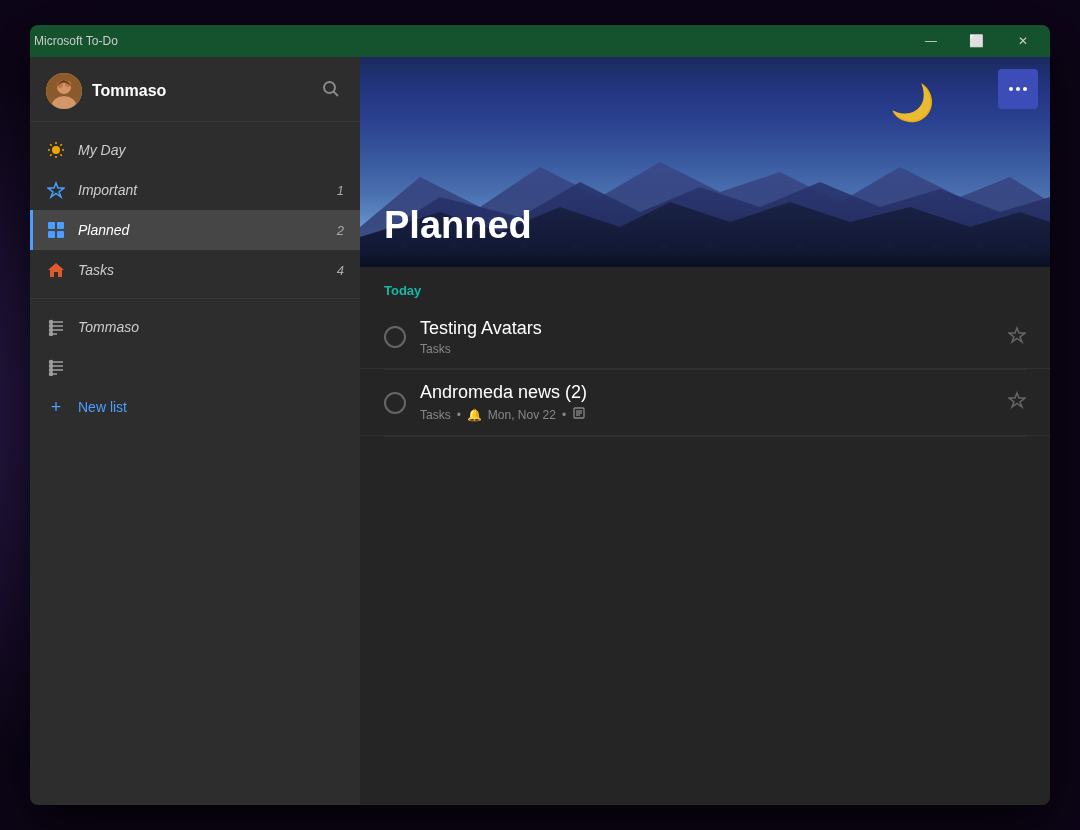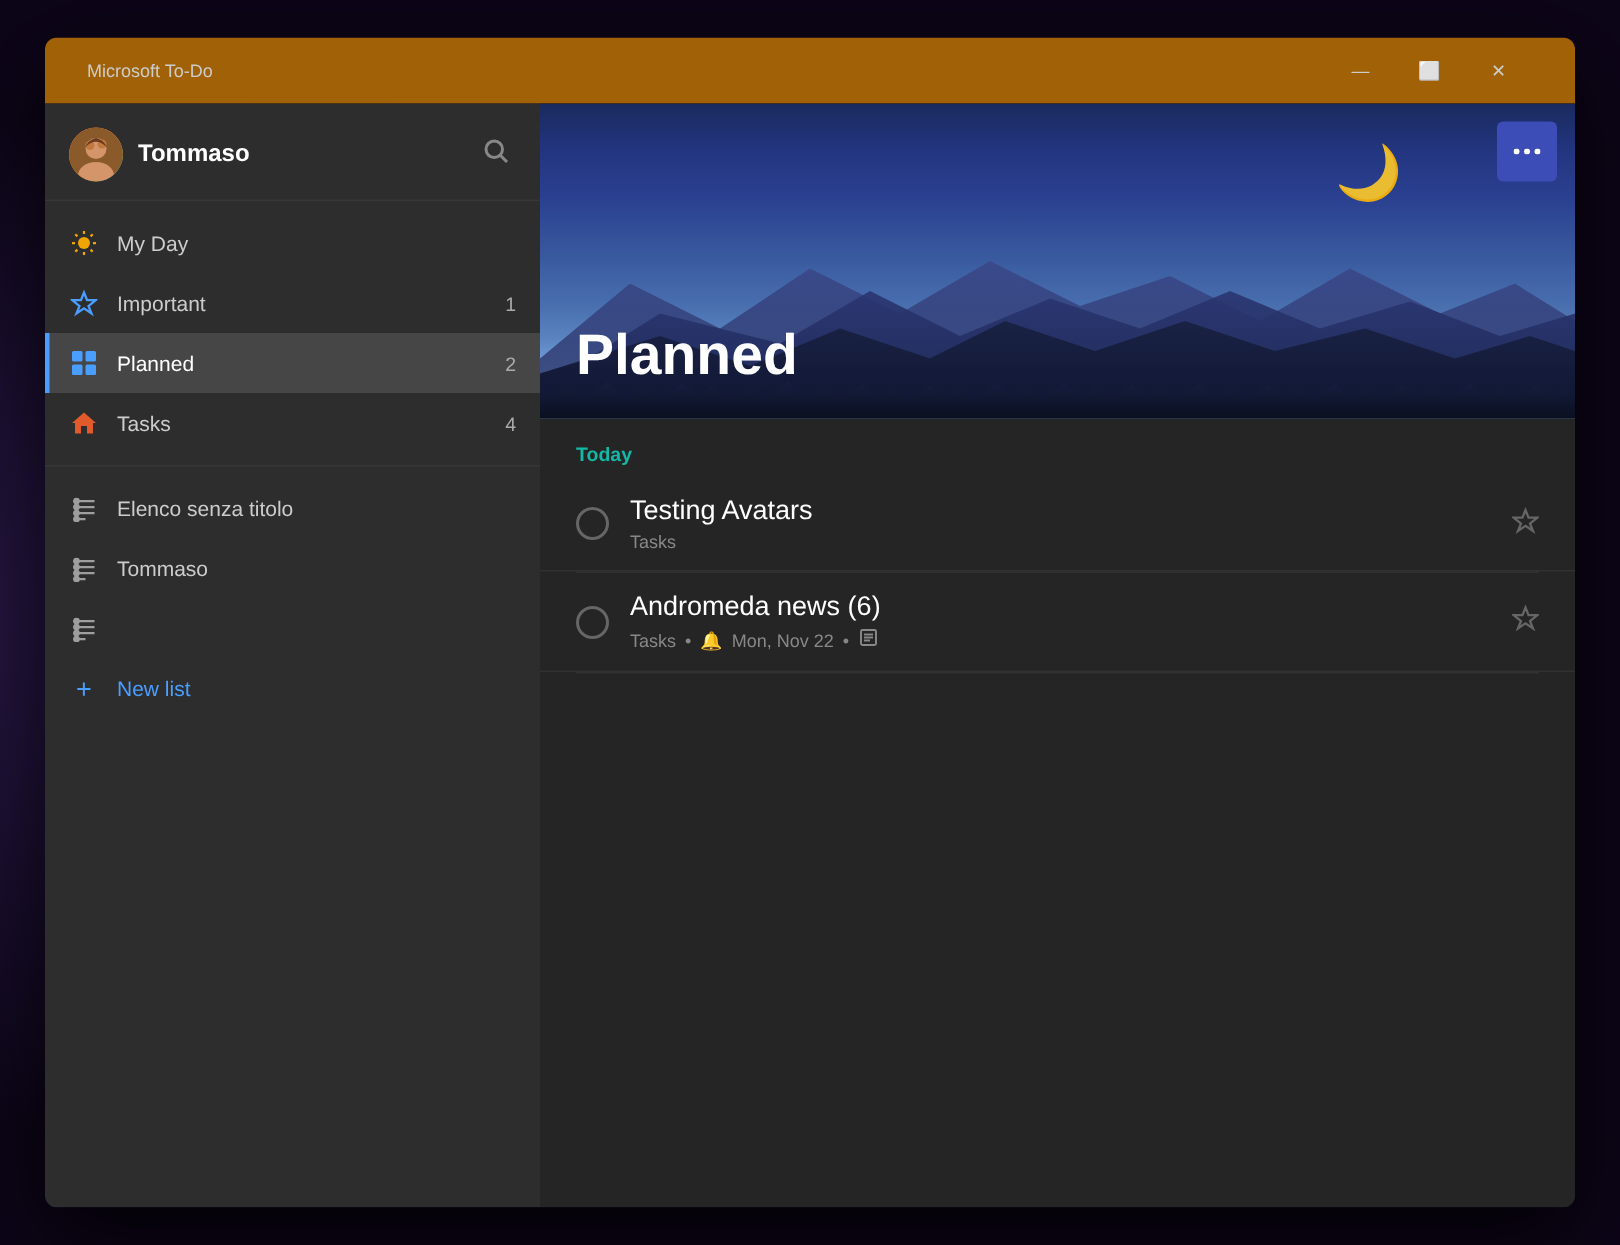--- a/index.html
+++ b/index.html
@@ -48,26 +48,26 @@
       display: flex;
       flex-direction: column;
       border-radius: 8px;
       overflow: hidden;
       box-shadow: 0 20px 60px rgba(0,0,0,0.8);
       z-index: 1;
     }
 
     
     .title-bar {
-      background: #a16207;
-      height: 44px;
+      background: #14532d;
+      height: 32px;
       display: flex;
       align-items: center;
       justify-content: space-between;
-      padding: 0 28px;
+      padding: 0 4px;
       flex-shrink: 0;
     }
 
     .title-bar-title {
       font-size: 12px;
       color: #cccccc;
     }
 
     .title-bar-controls {
       display: flex;
@@ -155,20 +155,21 @@
     .nav-item {
       display: flex;
       align-items: center;
       padding: 10px 16px;
       cursor: pointer;
       color: #cccccc;
       font-size: 14px;
       gap: 12px;
       position: relative;
       transition: background 0.1s;
+      font-style: italic;
     }
 
     .nav-item.active {
       background: rgba(255,255,255,0.12);
       color: white;
     }
 
     .nav-item.active::before {
       content: '';
       position: absolute;
@@ -476,35 +477,20 @@
             <svg width="18" height="18" viewBox="0 0 18 18" fill="#e05a2b">
               <polygon points="9,2 1,9 3,9 3,16 7,16 7,11 11,11 11,16 15,16 15,9 17,9"></polygon>
             </svg>
           </span>
           <span class="nav-label">Tasks</span>
           <span class="nav-badge">4</span>
         </div>
       </div>
 
       <div class="lists-section">
-        <div class="nav-item">
-          <span class="nav-icon list">
-            <svg width="18" height="18" viewBox="0 0 18 18" fill="none" stroke="#9e9e9e" stroke-width="1.5">
-              <line x1="2" y1="4" x2="16" y2="4"></line>
-              <line x1="2" y1="8" x2="16" y2="8"></line>
-              <line x1="2" y1="12" x2="16" y2="12"></line>
-              <line x1="2" y1="16" x2="10" y2="16"></line>
-              <circle cx="4" cy="4" r="1.5" fill="#9e9e9e"></circle>
-              <circle cx="4" cy="8" r="1.5" fill="#9e9e9e"></circle>
-              <circle cx="4" cy="12" r="1.5" fill="#9e9e9e"></circle>
-              <circle cx="4" cy="16" r="1.5" fill="#9e9e9e"></circle>
-            </svg>
-          </span>
-          <span class="nav-label">Elenco senza titolo</span>
-        </div>
         <div class="nav-item">
           <span class="nav-icon list">
             <svg width="18" height="18" viewBox="0 0 18 18" fill="none" stroke="#9e9e9e" stroke-width="1.5">
               <line x1="2" y1="4" x2="16" y2="4"></line>
               <line x1="2" y1="8" x2="16" y2="8"></line>
               <line x1="2" y1="12" x2="16" y2="12"></line>
               <line x1="2" y1="16" x2="10" y2="16"></line>
               <circle cx="4" cy="4" r="1.5" fill="#9e9e9e"></circle>
               <circle cx="4" cy="8" r="1.5" fill="#9e9e9e"></circle>
               <circle cx="4" cy="12" r="1.5" fill="#9e9e9e"></circle>
@@ -604,21 +590,21 @@
             </svg>
           </div>
         </div>
 
         <div class="divider"></div>
 
 
         <div class="task-item">
           <div class="task-circle"></div>
           <div class="task-info">
-            <div class="task-title">Andromeda news (6)</div>
+            <div class="task-title">Andromeda news (2)</div>
             <div class="task-meta">
               <span>Tasks</span>
               <span>•</span>
               <span>🔔</span>
               <span>Mon, Nov 22</span>
               <span>•</span>
               <span>
                 <svg width="14" height="14" viewBox="0 0 14 14" fill="none" stroke="#888" stroke-width="1.3">
                   <rect x="2" y="2" width="10" height="10" rx="1"></rect>
                   <line x1="4" y1="5" x2="10" y2="5"></line>

